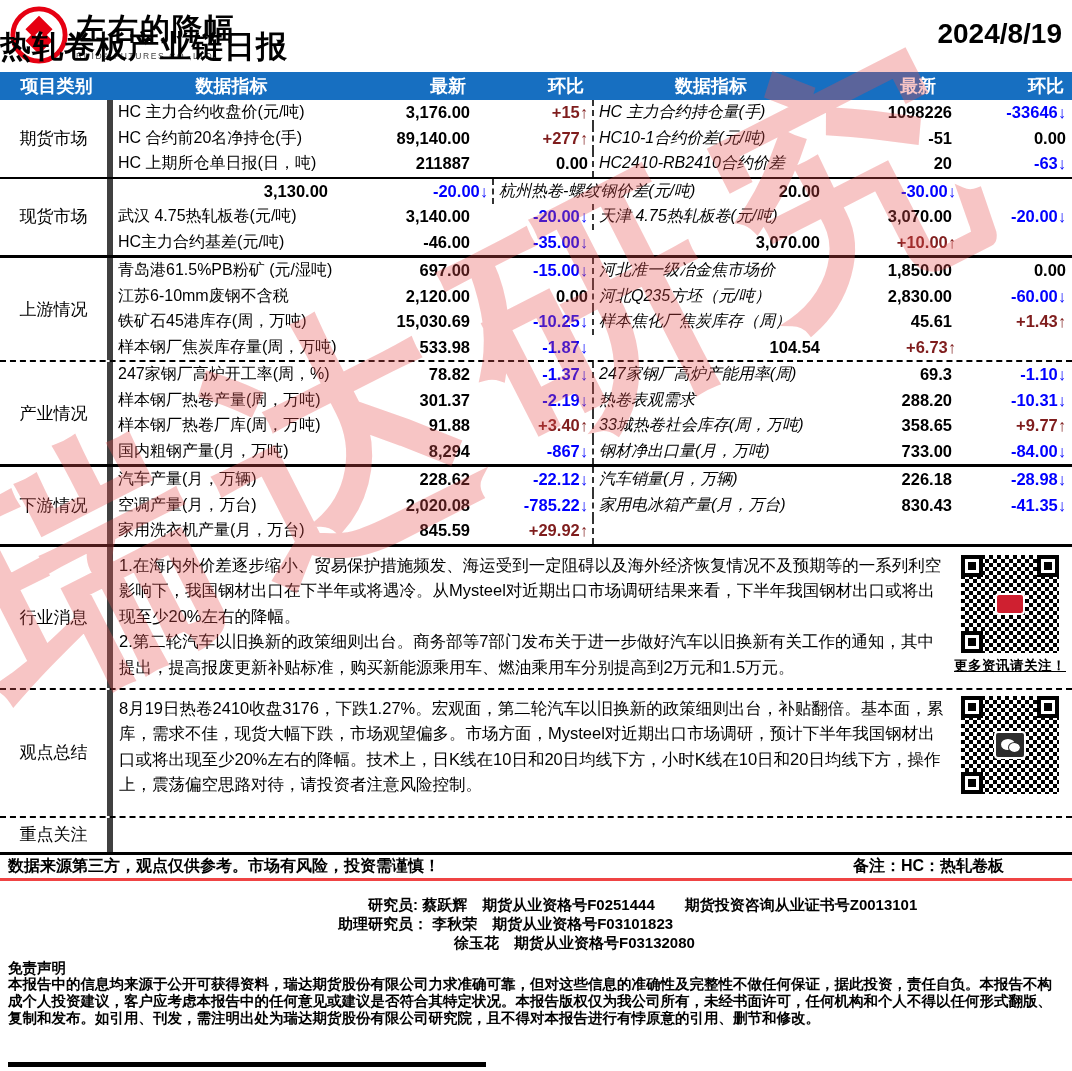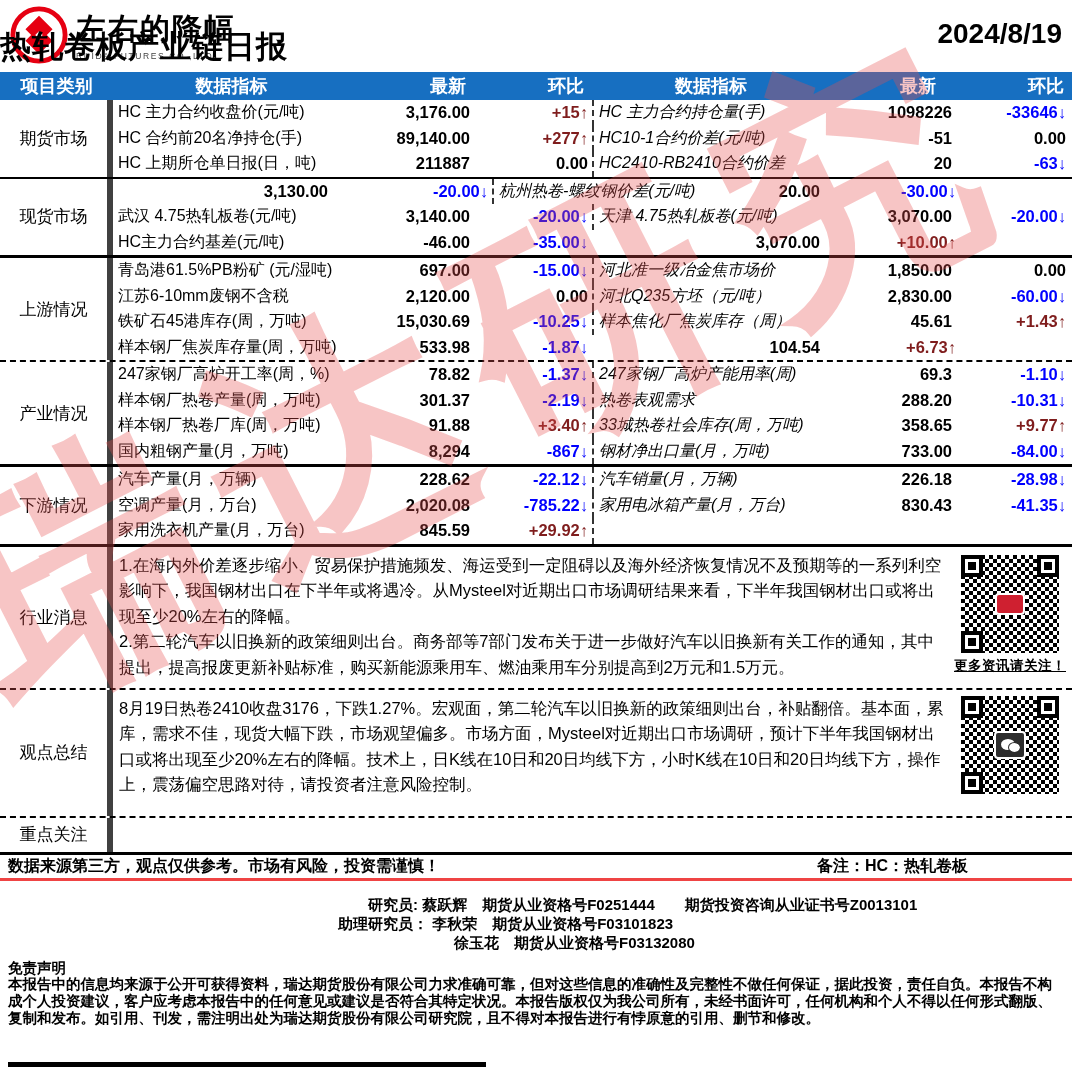--- a/index.html
+++ b/index.html
@@ -63,21 +63,21 @@
   .qr-center.red { width:30px; height:22px; background:#cf2030; }
   .qr-center.dark { width:32px; height:28px; background:#2e2e2e; }
   .qr-center.dark::before { content:''; position:absolute; left:5px; top:6px; width:14px; height:11px; background:#fff; border-radius:50%; }
   .qr-center.dark::after { content:''; position:absolute; right:4px; top:10px; width:11px; height:9px; background:#fff; border-radius:50%; outline:1px solid #2e2e2e; }
   .qr-caption { font-size:13.5px; font-weight:700; margin-top:4px; letter-spacing:0.5px;text-decoration:underline; }
 
   
   .footer-bar { height:26px; border-bottom:3px solid #ef4444; display:flex; align-items:center;
                 font-size:16px; font-weight:700; }
   .footer-bar .left { padding-left:8px; }
-  .footer-bar .note { margin-left:auto; padding-right:104px; }
+  .footer-bar .note { margin-left:auto; padding-right:68px; }
 
   .researchers { margin:14px 0 0 338px; font-size:15px; font-weight:700; line-height:19px; }
   .researchers .l1 { padding-left:30px; }
   .researchers .l3 { padding-left:116px; }
 
   .disclaimer { margin:8px 8px 0 8px; font-size:14.5px; line-height:16.8px; font-weight:700; }
   .disclaimer-title { font-weight:700; }
 
   .bottom-bar { position:absolute; left:8px; bottom:4px; width:478px; height:5px; background:#000; }
 

